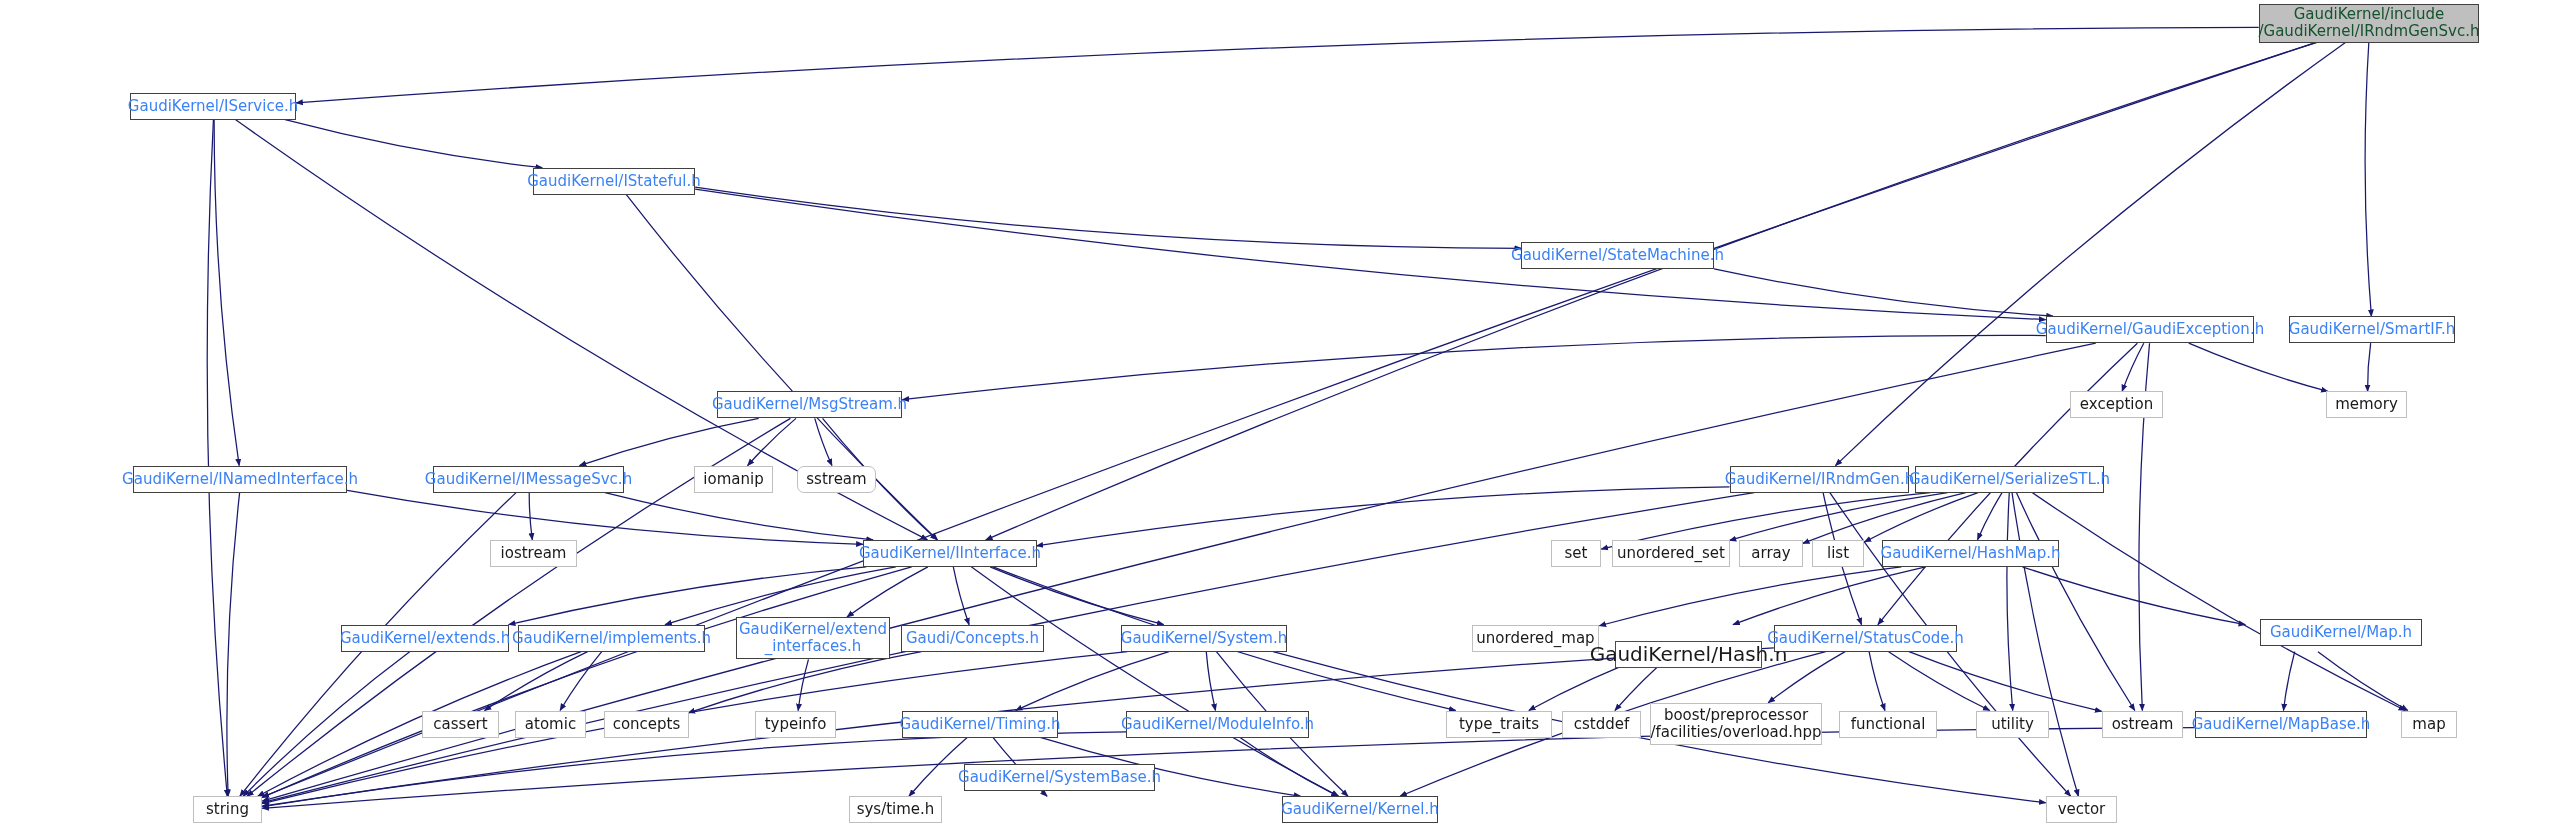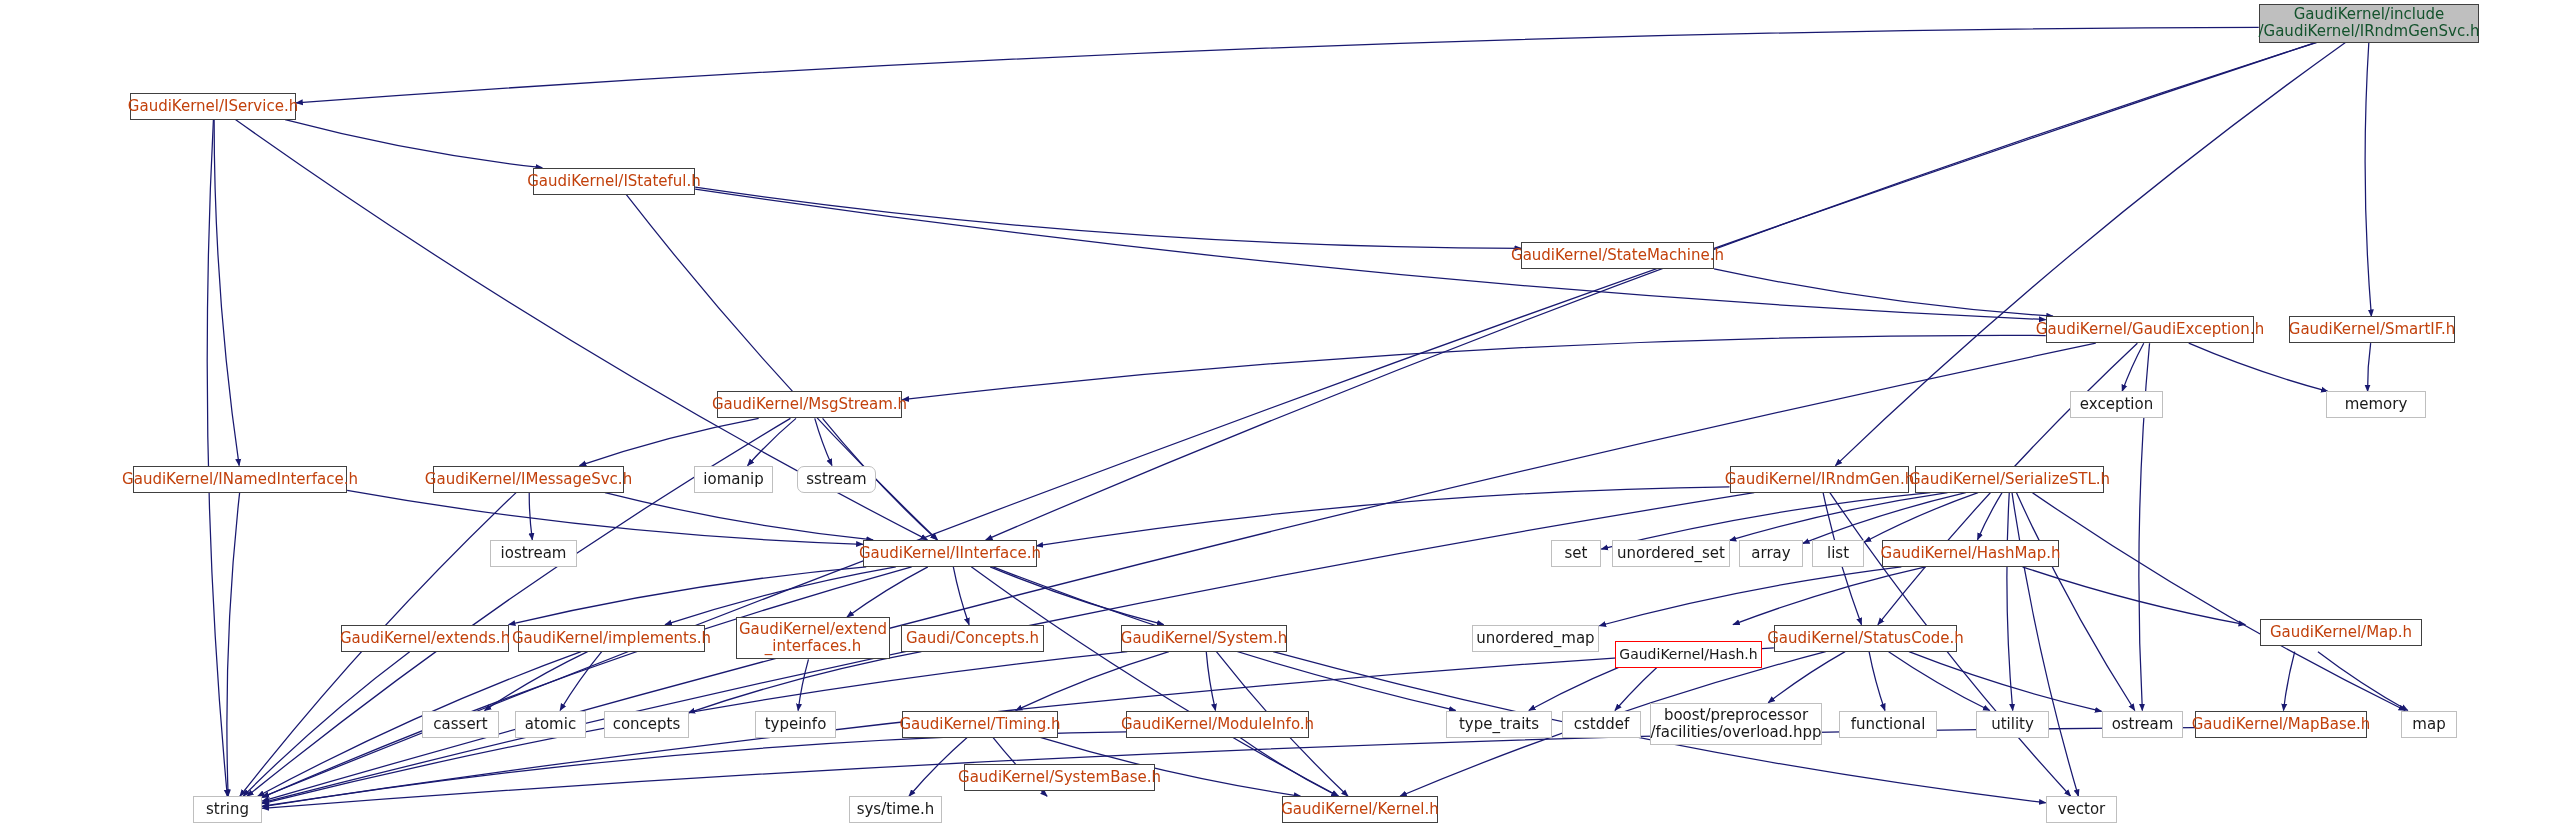--- a/index.html
+++ b/index.html
@@ -4,27 +4,27 @@
 <style>
   html,body{margin:0;padding:0;background:#ffffff;}
   #canvas{position:relative;width:2576px;height:830px;background:#ffffff;
           font-family:"DejaVu Sans","Liberation Sans",sans-serif;overflow:hidden;}
   #edges{position:absolute;left:0;top:0;width:2576px;height:830px;}
   .node{position:absolute;box-sizing:border-box;display:flex;align-items:center;
         justify-content:center;text-align:center;line-height:1.15;
         background:#ffffff;white-space:pre;}
   .node span{display:block;}
   
-  .n-proj{border:1.5px solid #404040;color:#c2410c;font-size:15px;}
+  .n-proj{border:1.5px solid #404040;color:#3b82f6;font-size:15px;}
   
   .n-sys{border:1.3px solid #bfbfbf;color:#1a1a1a;font-size:15px;}
   
   .n-root{border:1.7px solid #404040;background:#bfbfbf;color:#14532d;font-size:15px;}
   
-  .n-hot{border:1.5px solid #ff0000;color:#1a1a1a;font-size:14px;margin-top:16px;}
+  .n-hot{border:1.5px solid #ff0000;color:#1a1a1a;font-size:20px;margin-top:16px;}
 </style>
 </head>
 <body>
 
 <div id="canvas">
   <svg id="edges" viewBox="0 0 2672 861" xmlns="http://www.w3.org/2000/svg">
       <defs>
         <marker id="arrow" viewBox="0 0 10 10" refX="9" refY="5" markerWidth="6" markerHeight="6" orient="auto-start-reverse">
           <path d="M0,1 L10,5 L0,9 z" fill="#191970"></path>
         </marker>
@@ -112,21 +112,21 @@
       <path d="M2277,754.718779342723 Q1272.9970860488295,760.6386622088642 272,838.4957746478873" fill="none" stroke="#191970" stroke-width="1.3" marker-end="url(#arrow)"></path>
     </svg>
 <div class="node n-root" style="left: 2259px; top: 3.9px; width: 220px; height: 39px;"><span>GaudiKernel/include
 /GaudiKernel/IRndmGenSvc.h</span></div>
     <div class="node n-proj" style="left: 130px; top: 93px; width: 166px; height: 27px;"><span>GaudiKernel/IService.h</span></div>
     <div class="node n-proj" style="left: 533px; top: 168px; width: 162px; height: 27px;"><span>GaudiKernel/IStateful.h</span></div>
     <div class="node n-proj" style="left: 1521px; top: 242px; width: 193px; height: 27px;"><span>GaudiKernel/StateMachine.h</span></div>
     <div class="node n-proj" style="left: 2046px; top: 316px; width: 208px; height: 27px;"><span>GaudiKernel/GaudiException.h</span></div>
     <div class="node n-proj" style="left: 2289px; top: 316px; width: 166px; height: 27px;"><span>GaudiKernel/SmartIF.h</span></div>
     <div class="node n-sys" style="left: 2070px; top: 391px; width: 93px; height: 27px;"><span>exception</span></div>
-    <div class="node n-sys" style="left: 2326px; top: 391px; width: 100px; height: 27px;"><span>memory</span></div>
+    <div class="node n-sys" style="left: 2326px; top: 391px; width: 81px; height: 27px;"><span>memory</span></div>
     <div class="node n-proj" style="left: 717px; top: 391px; width: 185px; height: 27px;"><span>GaudiKernel/MsgStream.h</span></div>
     <div class="node n-proj" style="left: 133px; top: 466px; width: 214px; height: 27px; align-items: center;"><span>GaudiKernel/INamedInterface.h</span></div>
     <div class="node n-proj" style="left: 433px; top: 466px; width: 191px; height: 27px; text-align: center;"><span>GaudiKernel/IMessageSvc.h</span></div>
     <div class="node n-sys" style="left: 694px; top: 466px; width: 79px; height: 27px;"><span>iomanip</span></div>
     <div class="node n-sys" style="left: 797px; top: 466px; width: 79px; height: 27px; border-radius: 7px;"><span>sstream</span></div>
     <div class="node n-proj" style="left: 1730px; top: 466px; width: 179px; height: 27px;"><span>GaudiKernel/IRndmGen.h</span></div>
     <div class="node n-proj" style="left: 1915px; top: 466px; width: 189px; height: 27px;"><span>GaudiKernel/SerializeSTL.h</span></div>
     <div class="node n-sys" style="left: 490px; top: 540px; width: 87px; height: 27px;"><span>iostream</span></div>
     <div class="node n-proj" style="left: 863px; top: 540px; width: 174px; height: 27px;"><span>GaudiKernel/IInterface.h</span></div>
     <div class="node n-sys" style="left: 1551px; top: 540px; width: 50px; height: 27px;"><span>set</span></div>

